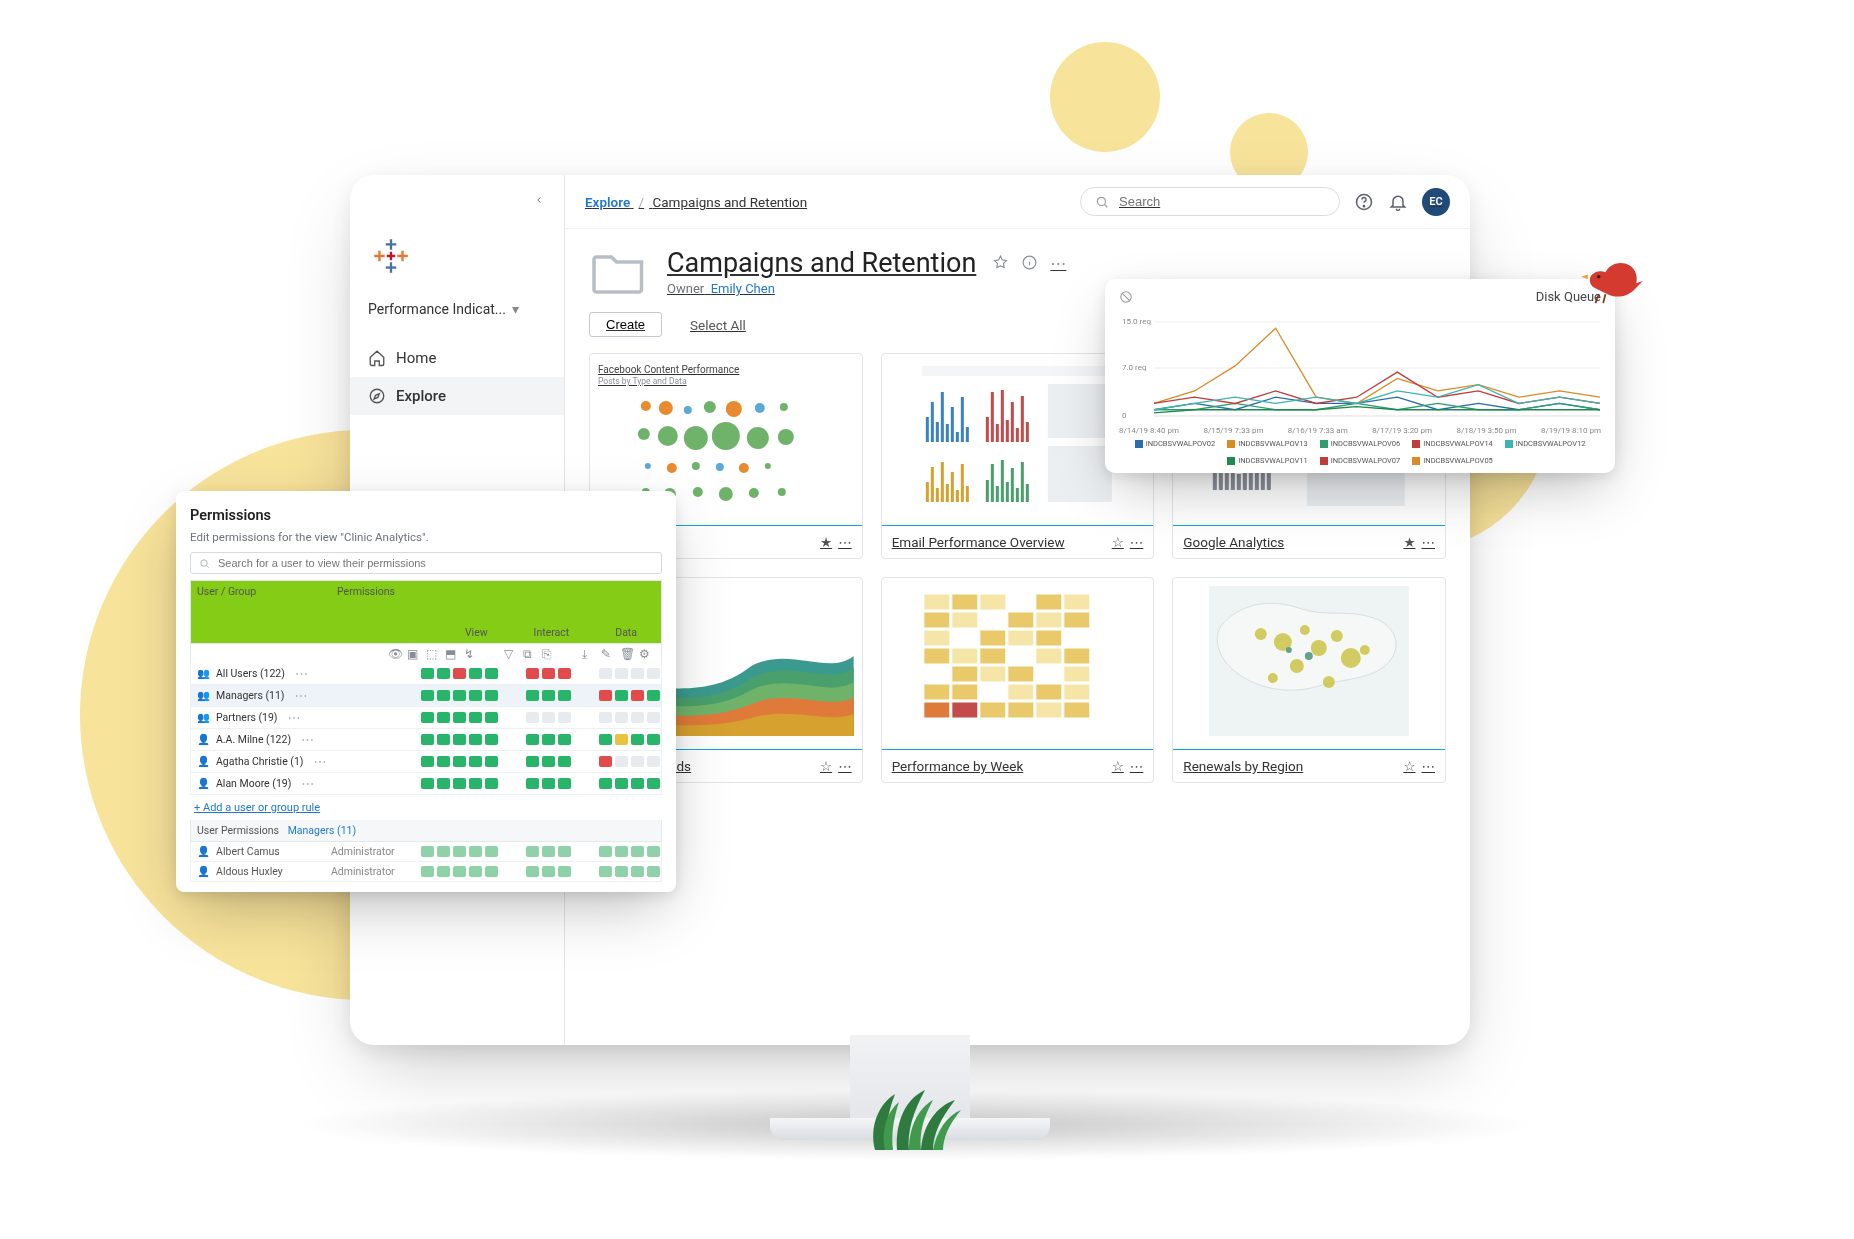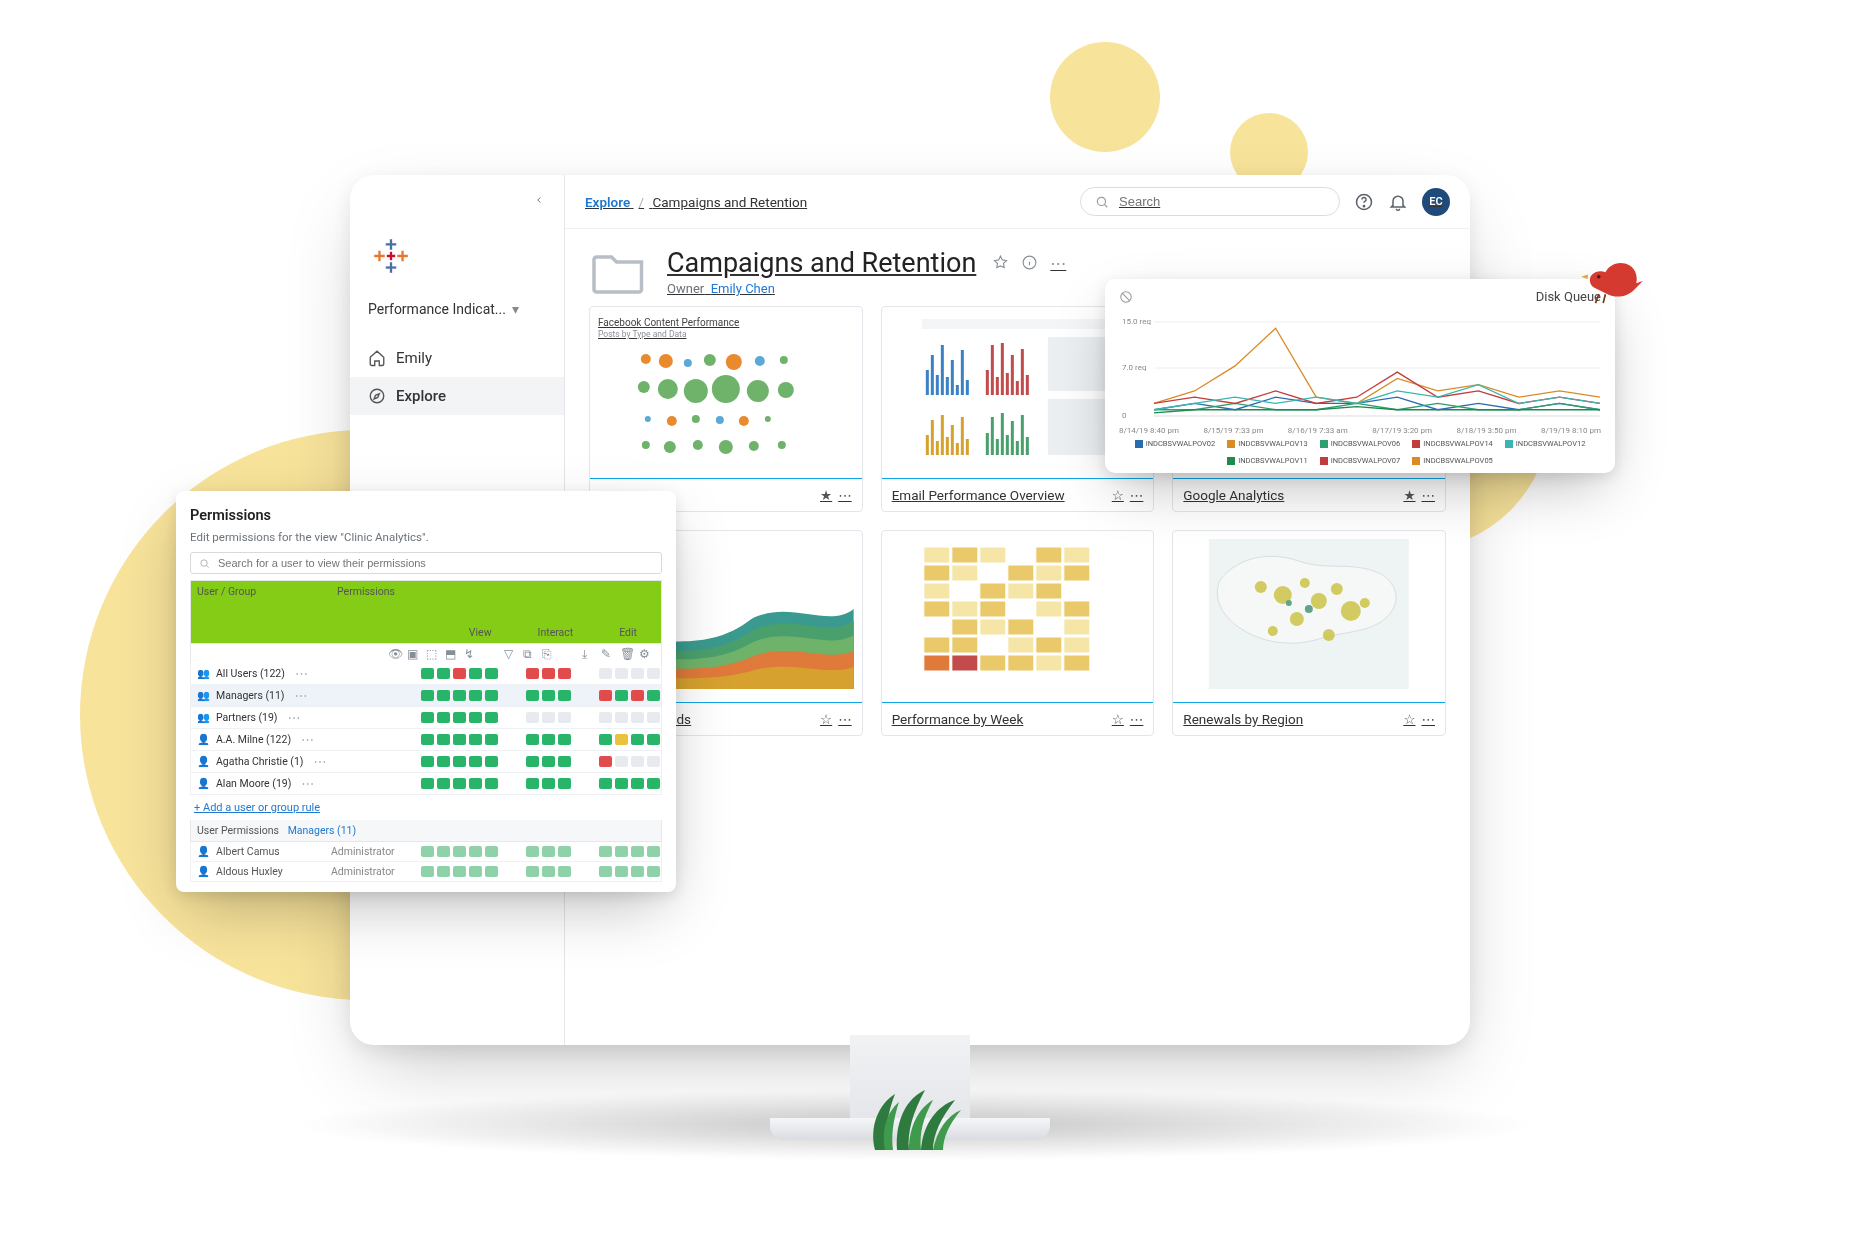--- a/index.html
+++ b/index.html
@@ -140,21 +140,21 @@
         <div class="proj">
           <span>Performance Indicat...</span>
           <span class="chev">▾</span>
         </div>
         <div class="navitem">
           <span class="ic">
             <svg viewBox="0 0 24 24" fill="none" stroke="currentColor" stroke-width="1.8">
                 <path d="M3 11l9-8 9 8v9a2 2 0 0 1-2 2h-4v-6h-6v6H5a2 2 0 0 1-2-2z"></path>
               </svg>
           </span>
-          <span>Emily</span>
+          <span>Home</span>
         </div>
         <div class="navitem sel">
           <span class="ic">
             <svg viewBox="0 0 24 24" fill="none" stroke="currentColor" stroke-width="1.8">
                 <circle cx="12" cy="12" r="9"></circle>
                 <path d="M15 9l-2 5-5 2 2-5z"></path>
               </svg>
           </span>
           <span>Explore</span>
         </div>
@@ -216,20 +216,25 @@
                 <span>⋯</span>
               </div>
             </div>
             <div class="owner">
               <span>Owner</span>&nbsp;
               <a href="#">Emily Chen</a>
             </div>
           </div>
         </div>
 
+        <div class="toolbar">
+          <button class="btn-create">Create</button>
+          <span>Select All</span>
+          <span class="content-type">Content type</span>
+        </div>
 
         <div class="grid">
 
           <div class="card">
             <div class="thumb">
               <div class="mini-title">Facebook Content Performance</div>
               <div class="mini-sub">Posts by Type and Data</div>
               <svg viewBox="0 0 200 130" width="100%" height="130">
                 <g>
                   <circle cx="20" cy="20" r="5" fill="#e98a2e"></circle>
@@ -484,21 +489,21 @@
           <path d="M21 21l-5-5"></path>
         </svg>
       <input placeholder="Search for a user to view their permissions" style="">
     </div>
     <div class="phdr">
       <div>User / Group</div>
       <div>Permissions</div>
       <div class="cols">
         <span>View</span>
         <span>Interact</span>
-        <span>Edit</span>
+        <span>Data</span>
       </div>
     </div>
     <div class="phead-icons">
       <div class="igrp">
           <span>👁</span>
           <span>▣</span>
           <span>⬚</span>
           <span>⬒</span>
           <span>↯</span>
         </div>

